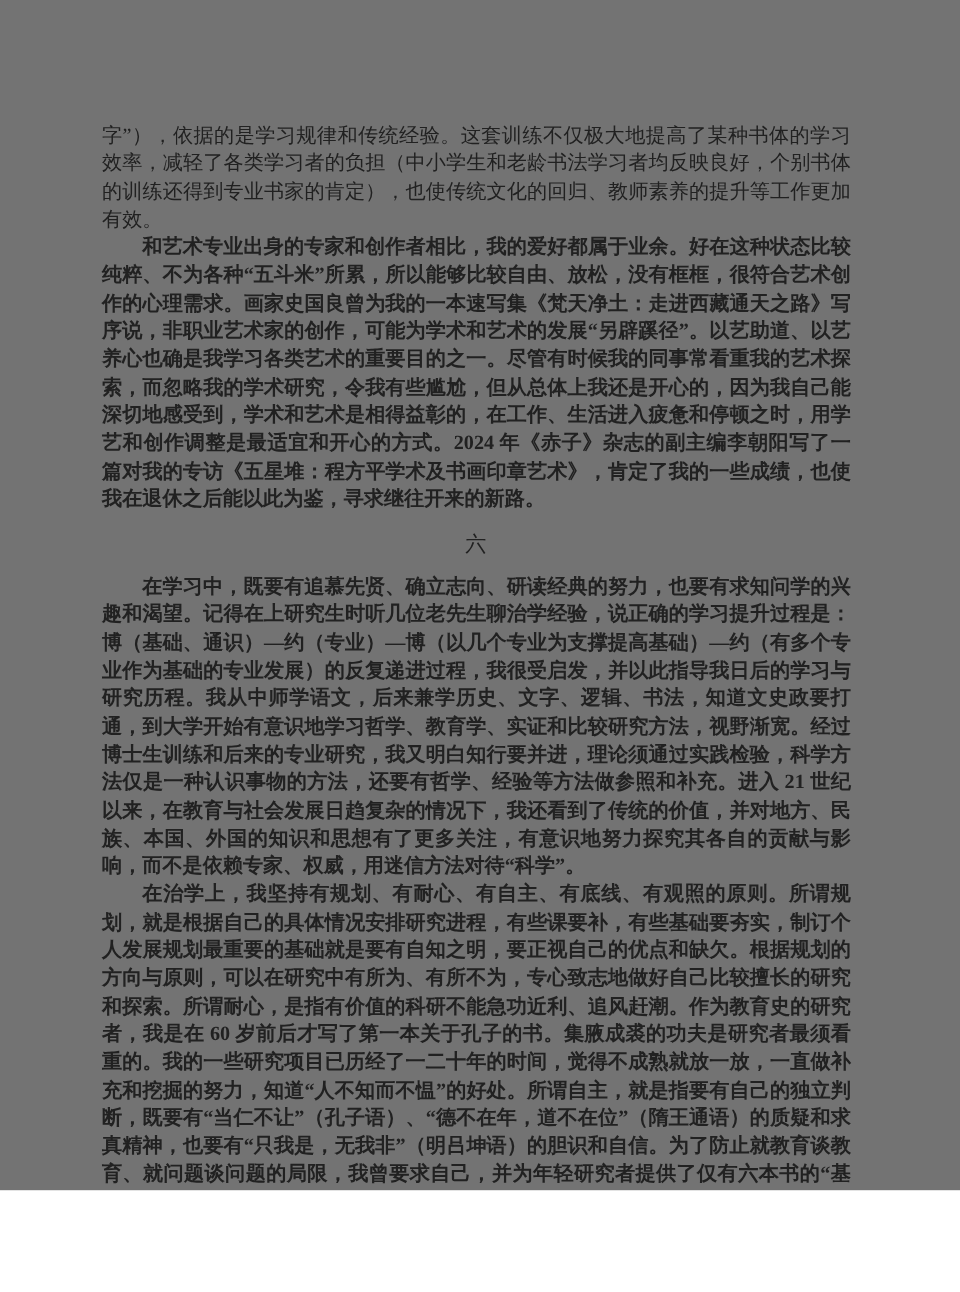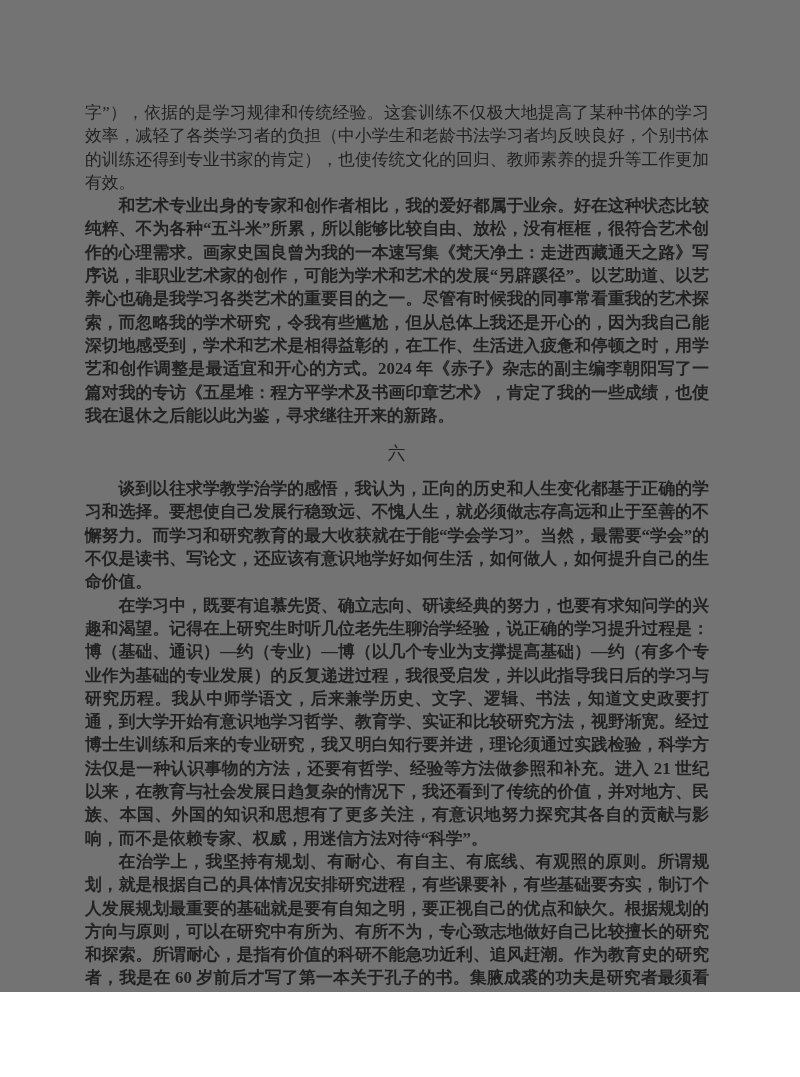--- a/index.html
+++ b/index.html
@@ -44,18 +44,17 @@
   }
 </style>
 </head>
 <body>
 
 <div class="page">
   <div class="content">
     <p class="body-para">字”），依据的是学习规律和传统经验。这套训练不仅极大地提高了某种书体的学习效率，减轻了各类学习者的负担（中小学生和老龄书法学习者均反映良好，个别书体的训练还得到专业书家的肯定），也使传统文化的回归、教师素养的提升等工作更加有效。</p>
     <p class="body-para indent">和艺术专业出身的专家和创作者相比，我的爱好都属于业余。好在这种状态比较纯粹、不为各种“五斗米”所累，所以能够比较自由、放松，没有框框，很符合艺术创作的心理需求。画家史国良曾为我的一本速写集《梵天净土：走进西藏通天之路》写序说，非职业艺术家的创作，可能为学术和艺术的发展“另辟蹊径”。以艺助道、以艺养心也确是我学习各类艺术的重要目的之一。尽管有时候我的同事常看重我的艺术探索，而忽略我的学术研究，令我有些尴尬，但从总体上我还是开心的，因为我自己能深切地感受到，学术和艺术是相得益彰的，在工作、生活进入疲惫和停顿之时，用学艺和创作调整是最适宜和开心的方式。2024 年《赤子》杂志的副主编李朝阳写了一篇对我的专访《五星堆：程方平学术及书画印章艺术》，肯定了我的一些成绩，也使我在退休之后能以此为鉴，寻求继往开来的新路。</p>
     <h2 class="section-header">六</h2>
-    <p class="body-para indent">谈到以往求学教学治学的感悟，我认为，正向的历史和人生变化都基于正确的学习和选择。要想使自己发展行稳致远、不愧人生，就必须做志存高远和止于至善的不懈努力。而学习和研究教育的最大收获就在于能“学会学习”。当然，最需要“学会”的不仅是读书、写论文，还应该有意识地学好如何生活，如何做人，如何提升自己的生命价值。</p>
     <p class="body-para indent">在学习中，既要有追慕先贤、确立志向、研读经典的努力，也要有求知问学的兴趣和渴望。记得在上研究生时听几位老先生聊治学经验，说正确的学习提升过程是：博（基础、通识）—约（专业）—博（以几个专业为支撑提高基础）—约（有多个专业作为基础的专业发展）的反复递进过程，我很受启发，并以此指导我日后的学习与研究历程。我从中师学语文，后来兼学历史、文字、逻辑、书法，知道文史政要打通，到大学开始有意识地学习哲学、教育学、实证和比较研究方法，视野渐宽。经过博士生训练和后来的专业研究，我又明白知行要并进，理论须通过实践检验，科学方法仅是一种认识事物的方法，还要有哲学、经验等方法做参照和补充。进入 21 世纪以来，在教育与社会发展日趋复杂的情况下，我还看到了传统的价值，并对地方、民族、本国、外国的知识和思想有了更多关注，有意识地努力探究其各自的贡献与影响，而不是依赖专家、权威，用迷信方法对待“科学”。</p>
     <p class="body-para indent">在治学上，我坚持有规划、有耐心、有自主、有底线、有观照的原则。所谓规划，就是根据自己的具体情况安排研究进程，有些课要补，有些基础要夯实，制订个人发展规划最重要的基础就是要有自知之明，要正视自己的优点和缺欠。根据规划的方向与原则，可以在研究中有所为、有所不为，专心致志地做好自己比较擅长的研究和探索。所谓耐心，是指有价值的科研不能急功近利、追风赶潮。作为教育史的研究者，我是在 60 岁前后才写了第一本关于孔子的书。集腋成裘的功夫是研究者最须看重的。我的一些研究项目已历经了一二十年的时间，觉得不成熟就放一放，一直做补充和挖掘的努力，知道“人不知而不愠”的好处。所谓自主，就是指要有自己的独立判断，既要有“当仁不让”（孔子语）、“德不在年，道不在位”（隋王通语）的质疑和求真精神，也要有“只我是，无我非”（明吕坤语）的胆识和自信。为了防止就教育谈教育、就问题谈问题的局限，我曾要求自己，并为年轻研究者提供了仅有六本书的“基础书目（纲要、坐标）”，包括中外哲学史、文学史和科技史，目的是以此为基础，便可自主判断人类出现至今所有探索者贡献的作用、定位与价值，不必事事都遵从时髦或权威的见解。所谓底线，就是对学问要有真诚和敬畏，对言行要有责任和担当。遵</p>
 
   </div>
 </div>
 
 </body></html>

